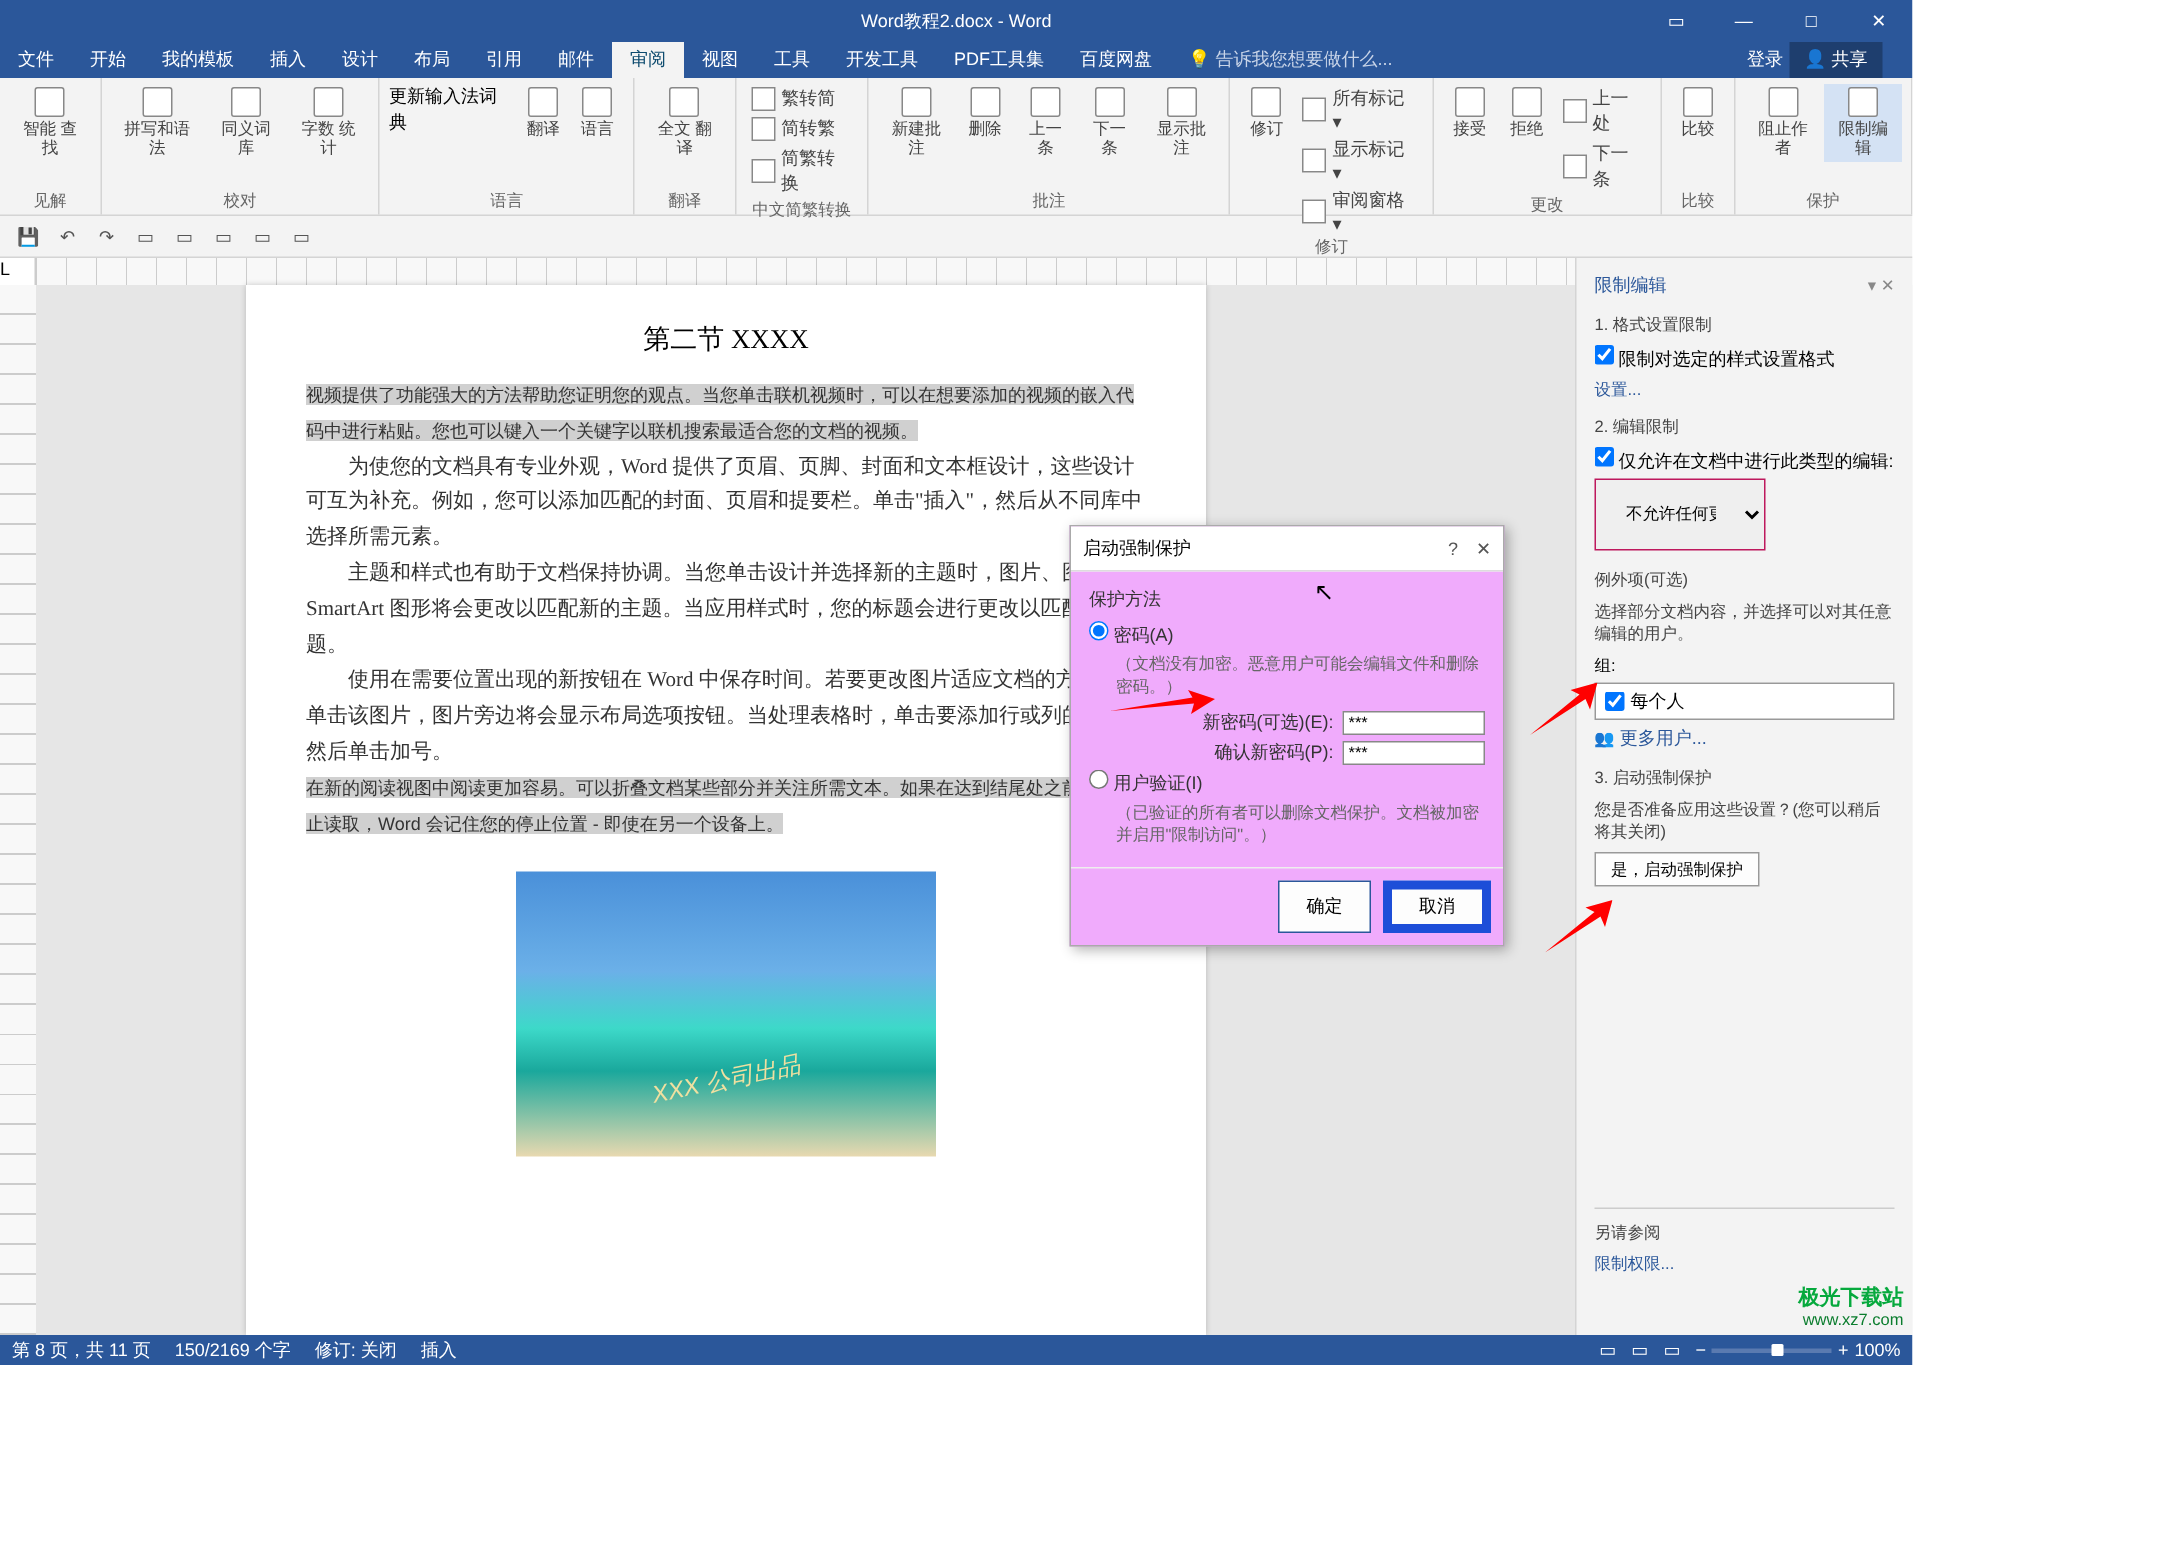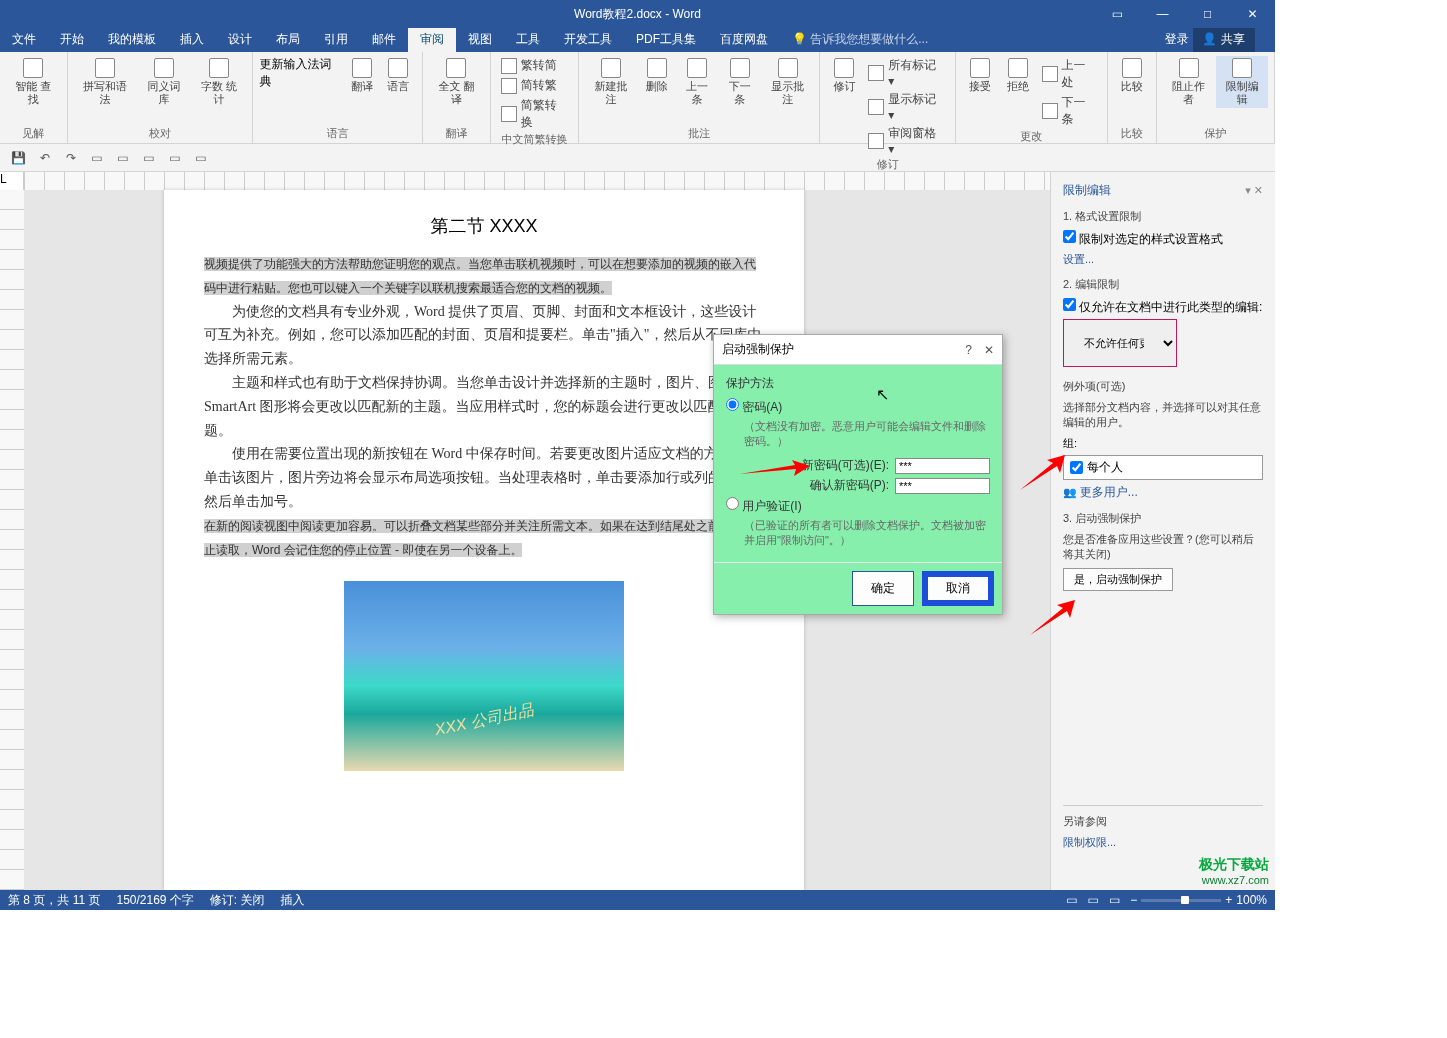--- a/index.html
+++ b/index.html
@@ -25,27 +25,27 @@
 .rstack .srow .sico{width:16px;height:16px;border:1px solid #888;background:#fff}
 .glabel{font-size:11px;color:#666;text-align:center;padding-bottom:2px}
 .qat{height:28px;background:#f3f3f3;border-bottom:1px solid #d4d4d4;display:flex;align-items:center;gap:4px;padding:0 8px}
 .qat .qbtn{width:22px;height:22px;display:flex;align-items:center;justify-content:center;color:#555;cursor:pointer}
 .rulers{height:18px;background:#fff;display:flex}
 .rulers .vcorner{width:24px;border-right:1px solid #ccc}
 .rulers .hrule{flex:1;background:repeating-linear-gradient(90deg,#ccc 0,#ccc 1px,#f8f8f8 1px,#f8f8f8 20px);position:relative;font-size:9px;color:#666;padding-left:140px}
 .docarea{position:absolute;top:190px;left:0;right:0;bottom:20px;display:flex;background:#e6e6e6}
 .vrule{width:24px;background:repeating-linear-gradient(0deg,#ccc 0,#ccc 1px,#f8f8f8 1px,#f8f8f8 20px)}
 .page{background:#fff;margin:0 0 0 140px;width:640px;padding:20px 40px 40px;box-shadow:0 0 4px rgba(0,0,0,.2);position:relative}
-.page h2{text-align:center;font-size:18px;font-weight:400;font-family:Liberation Sans, sans-serif;margin:4px 0 14px}
+.page h2{text-align:center;font-size:18px;font-weight:400;font-family:Liberation Serif, serif;margin:4px 0 14px}
 .page h3{text-align:center;font-size:15px;font-weight:700;margin-bottom:18px}
 .page p{font-size:14px;line-height:1.7;text-indent:2em;color:#333;font-family:SimSun}
 .sel{background:#d0d0d0}
 .page .img{width:280px;height:190px;margin:20px auto 0;position:relative;background:linear-gradient(180deg,#4a90d9 0%,#6bb0e8 35%,#3dd9c9 55%,#1aa89c 70%,#e8d9b0 100%);display:flex;align-items:center;justify-content:center}
 .page .img .wm{position:absolute;transform:rotate(-12deg);color:#f0e0a0;font-size:16px;font-style:italic;bottom:40px}
-.dialog{position:absolute;top:334px;left:713px;width:290px;background:#86efac;border:1px solid #aaa;box-shadow:2px 2px 8px rgba(0,0,0,.3);z-index:50}
+.dialog{position:absolute;top:350px;left:713px;width:290px;background:#f0abfc;border:1px solid #aaa;box-shadow:2px 2px 8px rgba(0,0,0,.3);z-index:50}
 .dialog .dt{background:#fff;border-bottom:1px solid #ddd;padding:6px 8px;display:flex;justify-content:space-between;align-items:center;font-size:12px}
 .dialog .dt .dx{display:flex;gap:12px;color:#555}
 .dialog .db{padding:10px 12px 6px;font-size:12px;color:#333}
 .dialog .db .sec{margin-bottom:6px}
 .dialog .db label{display:block;margin:3px 0}
 .dialog .db .note{color:#666;margin:2px 0 8px 18px;font-size:11px}
 .dialog .db .frow{display:flex;justify-content:flex-end;align-items:center;gap:6px;margin:3px 0}
 .dialog .db .frow input{width:95px;border:1px solid #888;padding:1px 3px;font-size:11px}
 .dialog .df{padding:8px;display:flex;justify-content:flex-end;gap:8px;border-top:1px solid #eee}
 .dialog .df button{padding:3px 18px;border:6px solid #1d4ed8;background:#fdfdfd;font-size:12px;cursor:pointer}

